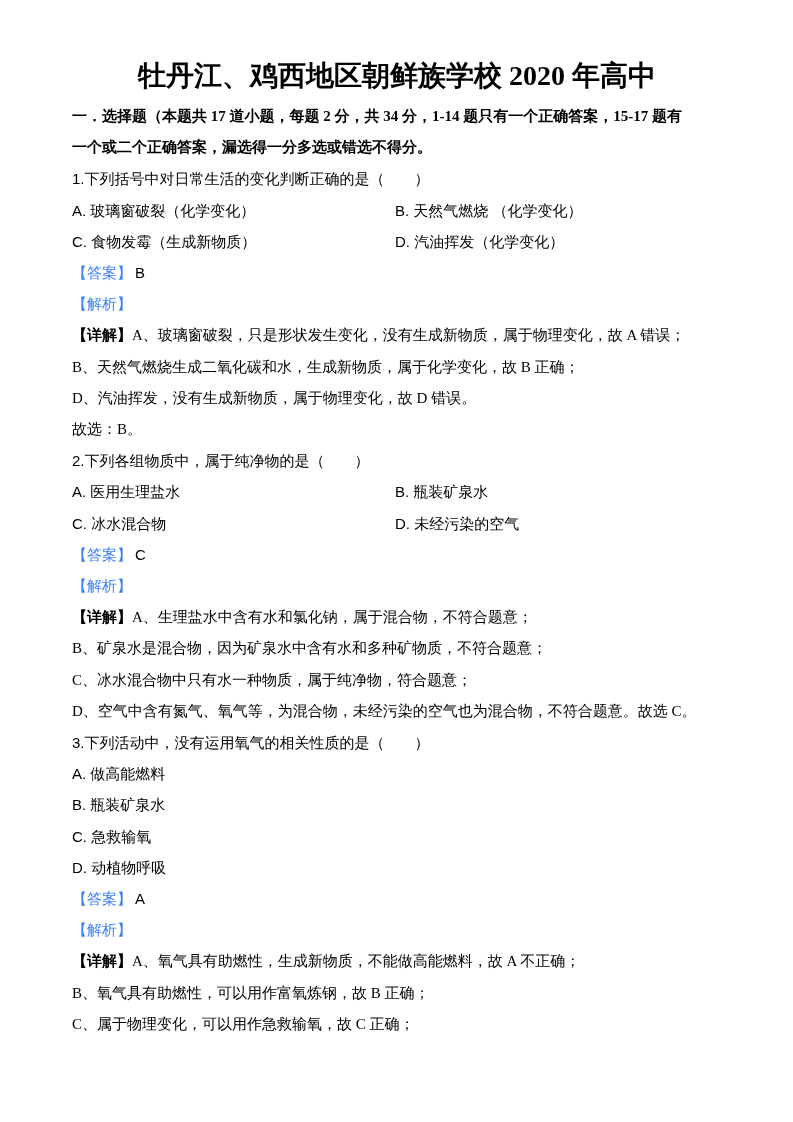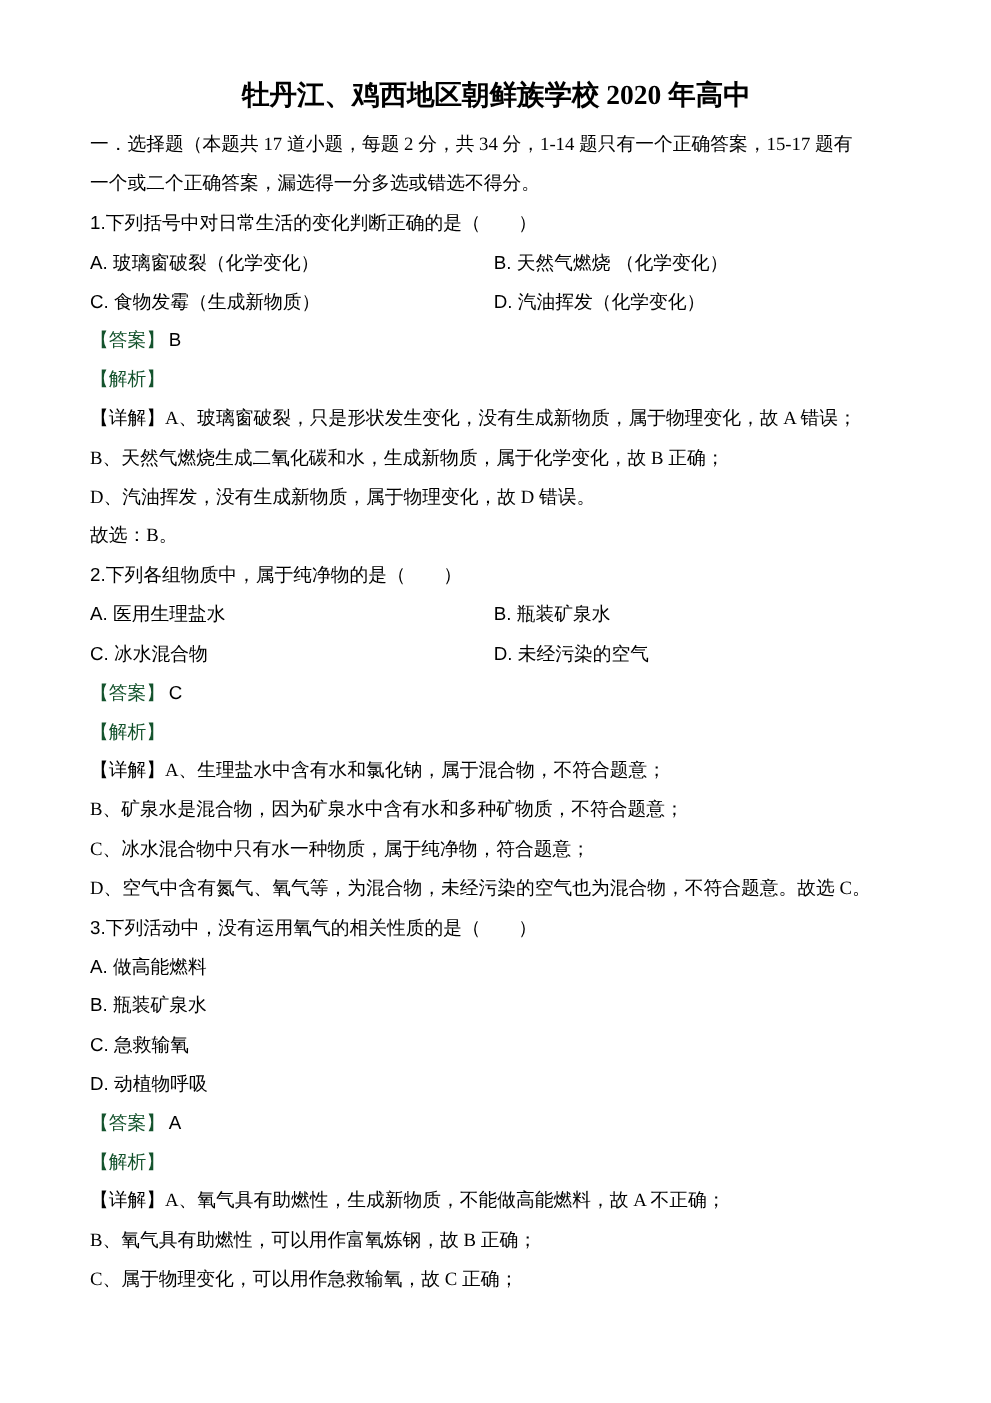--- a/index.html
+++ b/index.html
@@ -12,42 +12,42 @@
     box-sizing: border-box;
     padding: 0 71px 0 72px;
     overflow: hidden;
     color: #000000;
     font-family: "Liberation Serif", "DejaVu Serif", serif;
   }
   .title {
     margin: 0;
     padding-top: 60px;
     text-align: center;
-    font-size: 22px;
+    font-size: 28px;
     line-height: 32px;
     font-weight: 700;
     font-family: "Liberation Serif", "DejaVu Serif", serif;
   }
   .atomic {
     margin: 14px 0 0 0;
     font-size: 15px;
     line-height: 20px;
     font-weight: 700;
     white-space: pre-wrap;
   }
   .body { margin-top: 9px; }
   .line {
     margin: 0;
     font-size: 15px;
     line-height: 31.2px;
     white-space: pre-wrap;
   }
-  .bold { font-weight: 400; }
+  .bold { font-weight: 700; }
   .sans { font-family: "Liberation Sans", "DejaVu Sans", sans-serif; }
-  .blue { color: #14532d; }
+  .blue { color: #3b82f6; }
   .opt-row { display: flex; justify-content: space-between; }
   .opt-row .c1 { width: 323px; flex: 0 0 auto; }
   .opt-row .c2 { flex: 1 1 auto; }
   .opt-row4 { display: flex; flex-direction: column; }
   .opt-row4 .k1 { width: 158px; flex: 0 0 auto; }
   .opt-row4 .k2 { width: 162px; flex: 0 0 auto; }
   .opt-row4 .k3 { width: 165px; flex: 0 0 auto; }
   .opt-row4 .k4 { flex: 1 1 auto; }
   .ans-val { margin-left: 3px; }
 </style>

